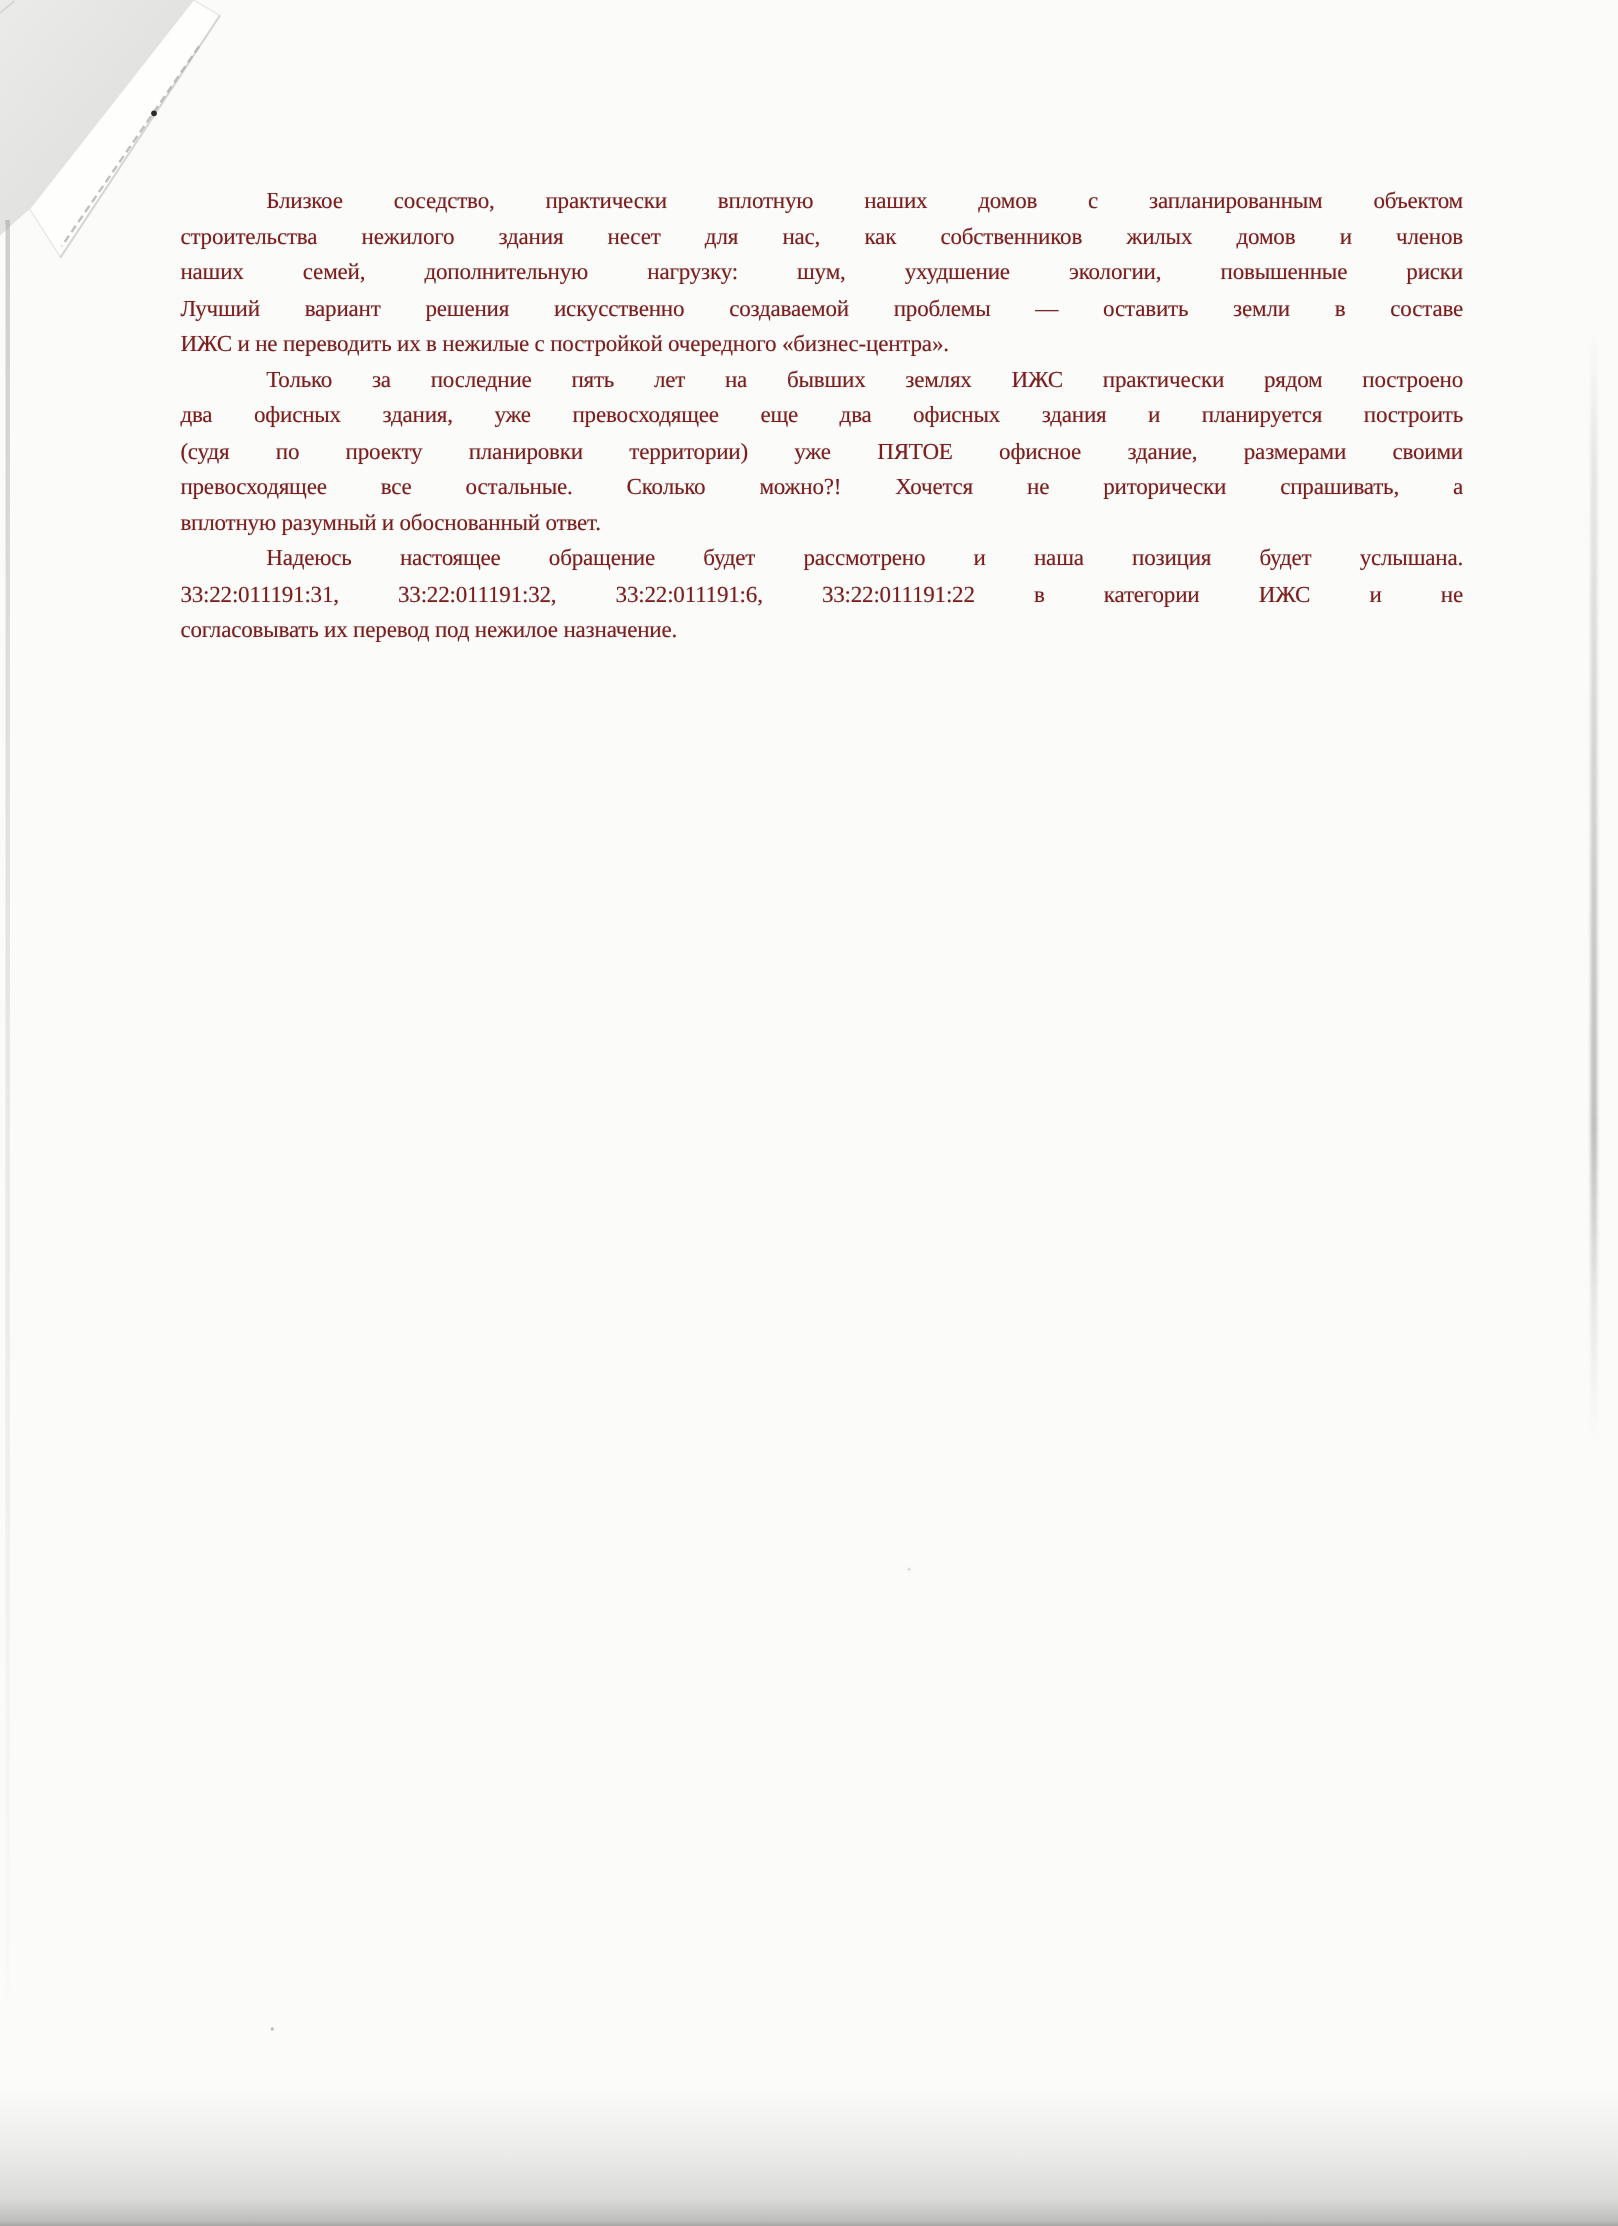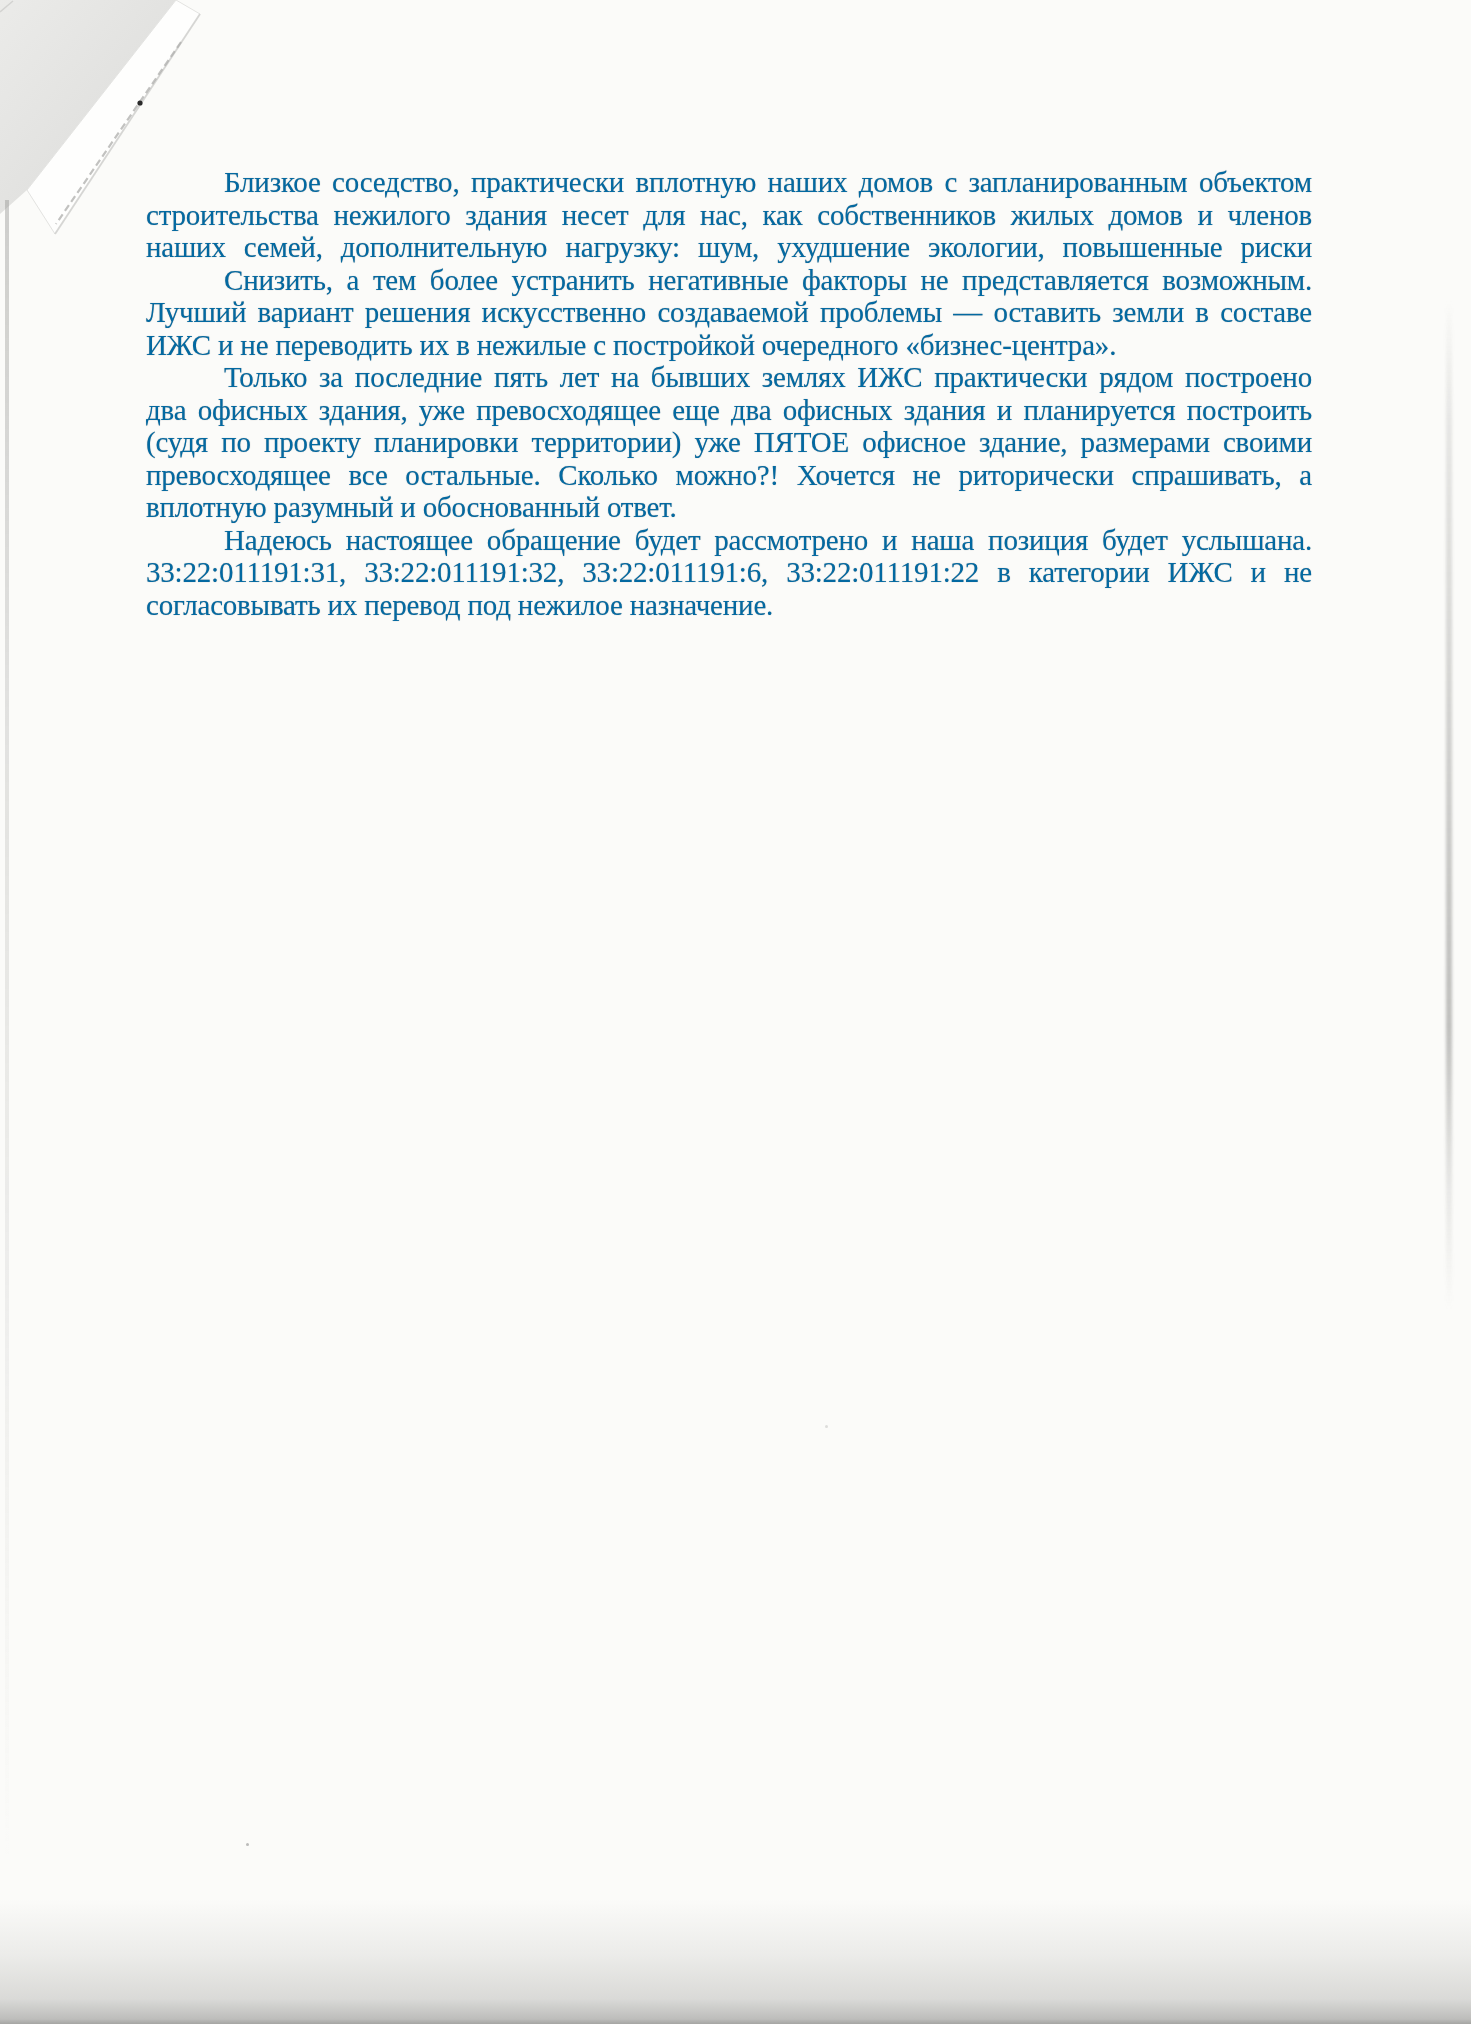--- a/index.html
+++ b/index.html
@@ -12,26 +12,26 @@
     position: relative;
     width: 1471px;
     height: 2024px;
     background: #fbfbf9;
     overflow: hidden;
     font-family: "Liberation Serif", "DejaVu Serif", serif;
   }
   
   .text-block {
     position: absolute;
-    left: 146px;
+    left: 164px;
     top: 166px;
     width: 1166px;
-    font-size: 29px;
+    font-size: 21px;
     line-height: 32.5px;
-    color: #0369a1;
+    color: #7f1d1d;
     text-shadow: 0 0 1px rgba(25,25,25,.38);
     letter-spacing: -0.2px;
   }
   .para { margin: 0; }
   .para.space-before { }
   .line {
     text-align: justify;
     text-align-last: justify;
     white-space: normal;
   }
@@ -127,21 +127,20 @@
   <div class="speck s2"></div>
   <div class="speck s3"></div>
 
   <div class="text-block" id="text-block">
       <div class="para">
         <div class="line first">Близкое соседство, практически вплотную наших домов с запланированным объектом</div>
         <div class="line">строительства нежилого здания несет для нас, как собственников жилых домов и членов</div>
         <div class="line">наших семей, дополнительную нагрузку: шум, ухудшение экологии, повышенные риски</div>
       </div>
       <div class="para">
-        <div class="line first">Снизить, а тем более устранить негативные факторы не представляется возможным.</div>
         <div class="line">Лучший вариант решения искусственно создаваемой проблемы — оставить земли в составе</div>
         <div class="line last">ИЖС и не переводить их в нежилые с постройкой очередного «бизнес-центра».</div>
       </div>
       <div class="para space-before">
         <div class="line first">Только за последние пять лет на бывших землях ИЖС практически рядом построено</div>
         <div class="line">два офисных здания, уже превосходящее еще два офисных здания и планируется построить</div>
         <div class="line">(судя по проекту планировки территории) уже ПЯТОЕ  офисное здание, размерами своими</div>
         <div class="line">превосходящее все остальные. Сколько можно?! Хочется не риторически спрашивать, а</div>
         <div class="line last">вплотную разумный и обоснованный ответ.</div>
       </div>

